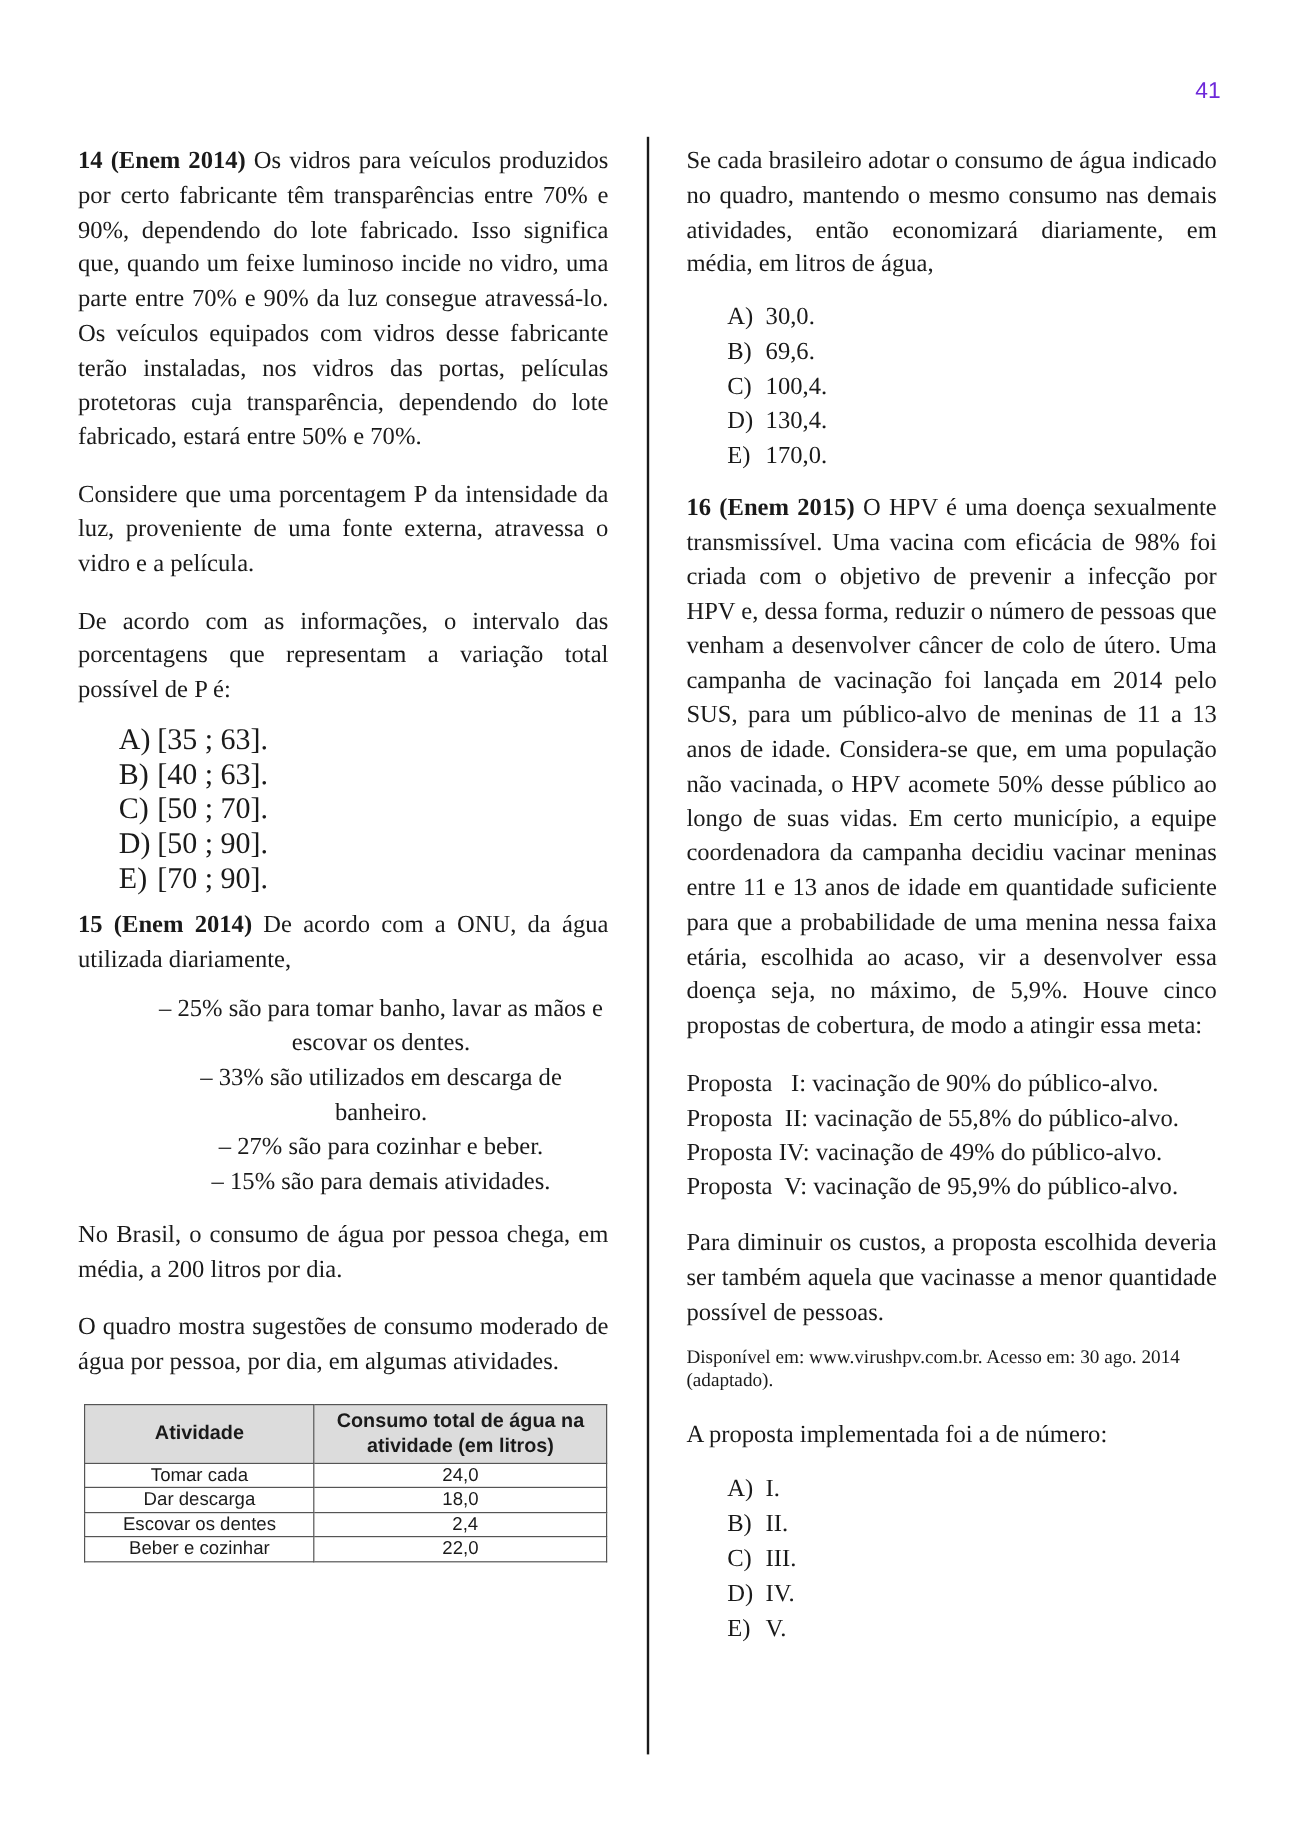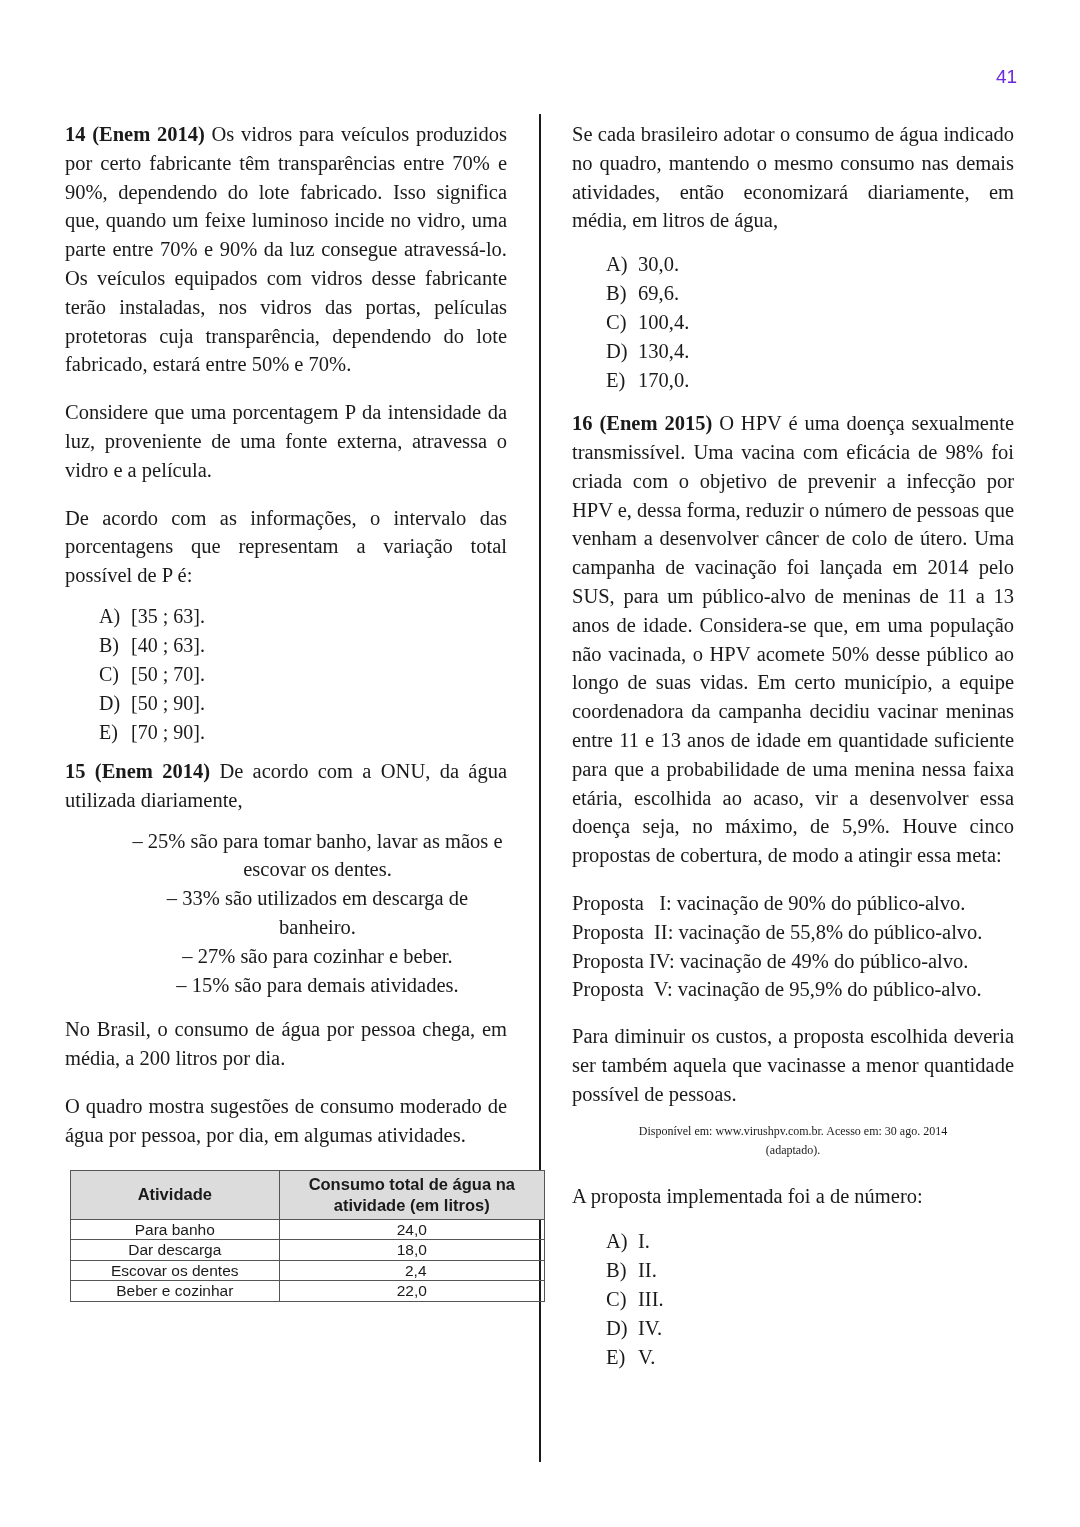--- a/index.html
+++ b/index.html
@@ -8,29 +8,29 @@
   .page-number { position: absolute; top: 66px; left: 996px; font-family: "Liberation Sans", sans-serif; font-size: 19px; color: #6d28d9; }
   .col { position: absolute; top: 120px; width: 442px; font-size: 20.5px; line-height: 28.8px; }
   .col-left { left: 65px; }
   .col-right { left: 572px; }
   .divider { position: absolute; left: 539px; top: 114px; width: 2px; height: 1348px; background: #1a1a1a; }
   p { margin: 0 0 19px 0; text-align: justify; }
   b { font-weight: bold; }
   .opts { margin: 0 0 10px 34px; list-style: none; padding: 0; }
   .opts li { height: 29px; line-height: 29px; }
   .opts .letter { display: inline-block; width: 32px; }
-  .bracket-opts li { font-size: 20px; }
+  .bracket-opts li { font-size: 25px; }
   .bullets { margin: 12px 0 16px 63px; line-height: 28.8px; }
   .bullets div { text-align: center; }
-  table.water { border-collapse: collapse; margin: 20px 0 0 5px; width: 475px;
+  table.water { border-collapse: collapse; margin: 20px 0 0 5px; width: 436px;
                 font-family: "Liberation Sans", sans-serif; font-size: 15.5px; }
   table.water th, table.water td { border: 1.5px solid #555; text-align: center; padding: 0; }
   table.water th { background: #dcdcdc; font-weight: bold; font-size: 16.5px; line-height: 21px; padding: 1px 4px; height: 46px; }
   table.water td { height: 19.5px; line-height: 19.5px; }
-  .source { text-align: center; font-size: 12px; line-height: 19px; margin: -6px 0 22px 0; }
+  .source { text-align: left; font-size: 16px; line-height: 19px; margin: -6px 0 22px 0; }
   .prop { line-height: 28.8px; margin-bottom: 18px; }
   .prop div { white-space: pre; }
 </style>
 </head>
 <body>
 
 <div class="page-number">41</div>
 
 <div class="divider"></div>
 
@@ -60,21 +60,21 @@
     <p>O quadro mostra sugestões de consumo moderado de água por pessoa, por dia, em algumas atividades.</p>
     <table class="water">
       <thead>
         <tr>
           <th style="width:44%">Atividade</th>
           <th>Consumo total de água na atividade (em litros)</th>
         </tr>
       </thead>
       <tbody>
         <tr>
-            <td>Para banho</td>
+            <td>Tomar cada</td>
             <td>24,0</td>
           </tr>
         <tr>
             <td>Dar descarga</td>
             <td>18,0</td>
           </tr>
         <tr>
             <td>Escovar os dentes</td>
             <td style="padding-left:8px">2,4</td>
           </tr>

